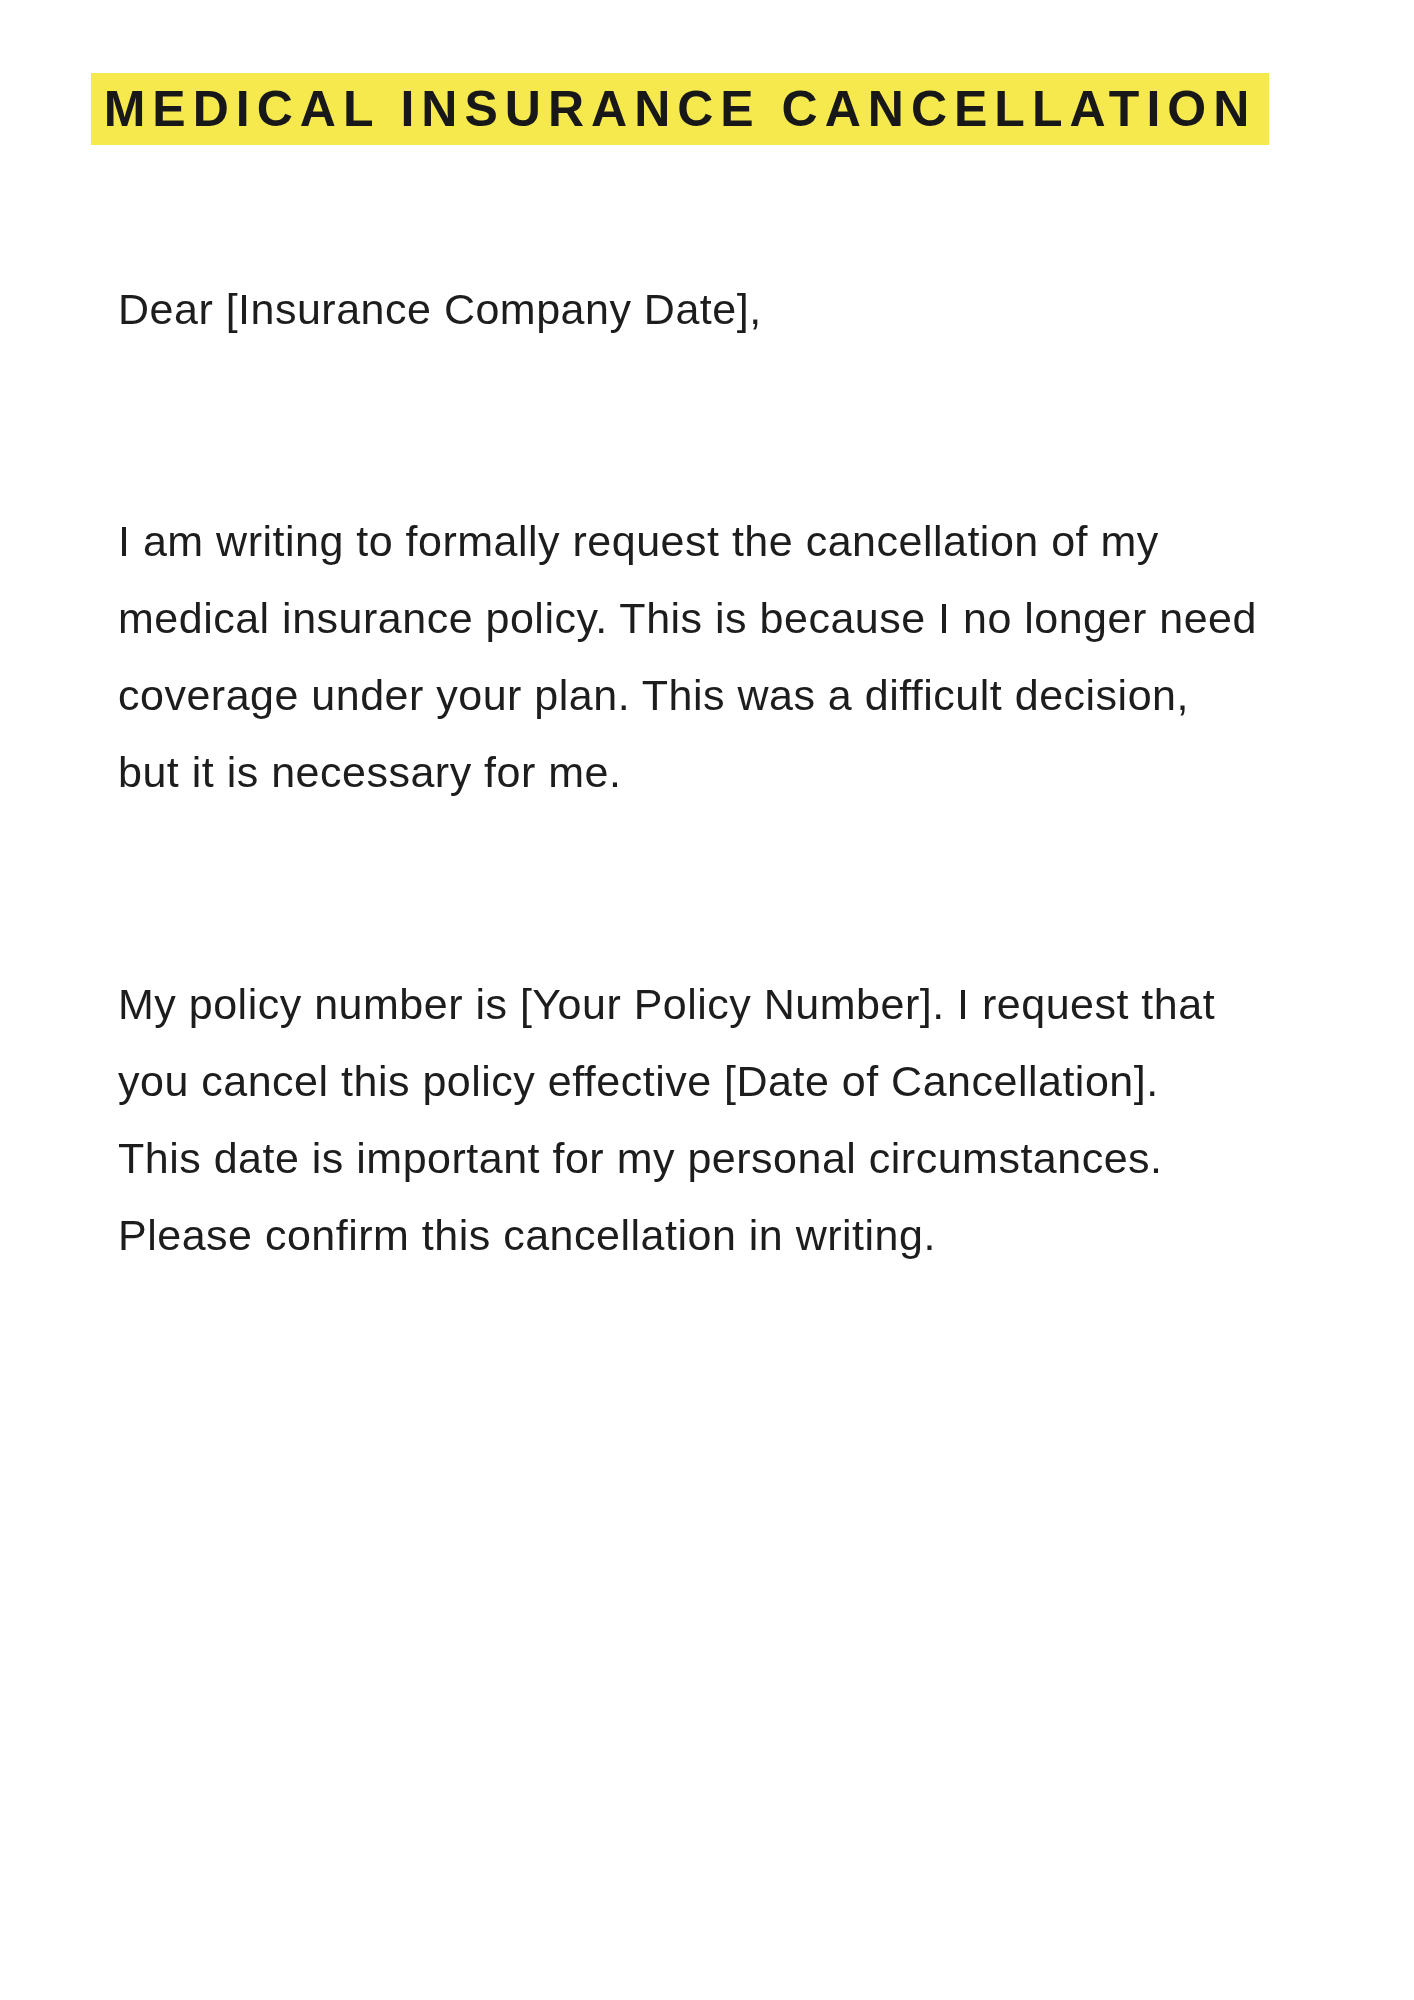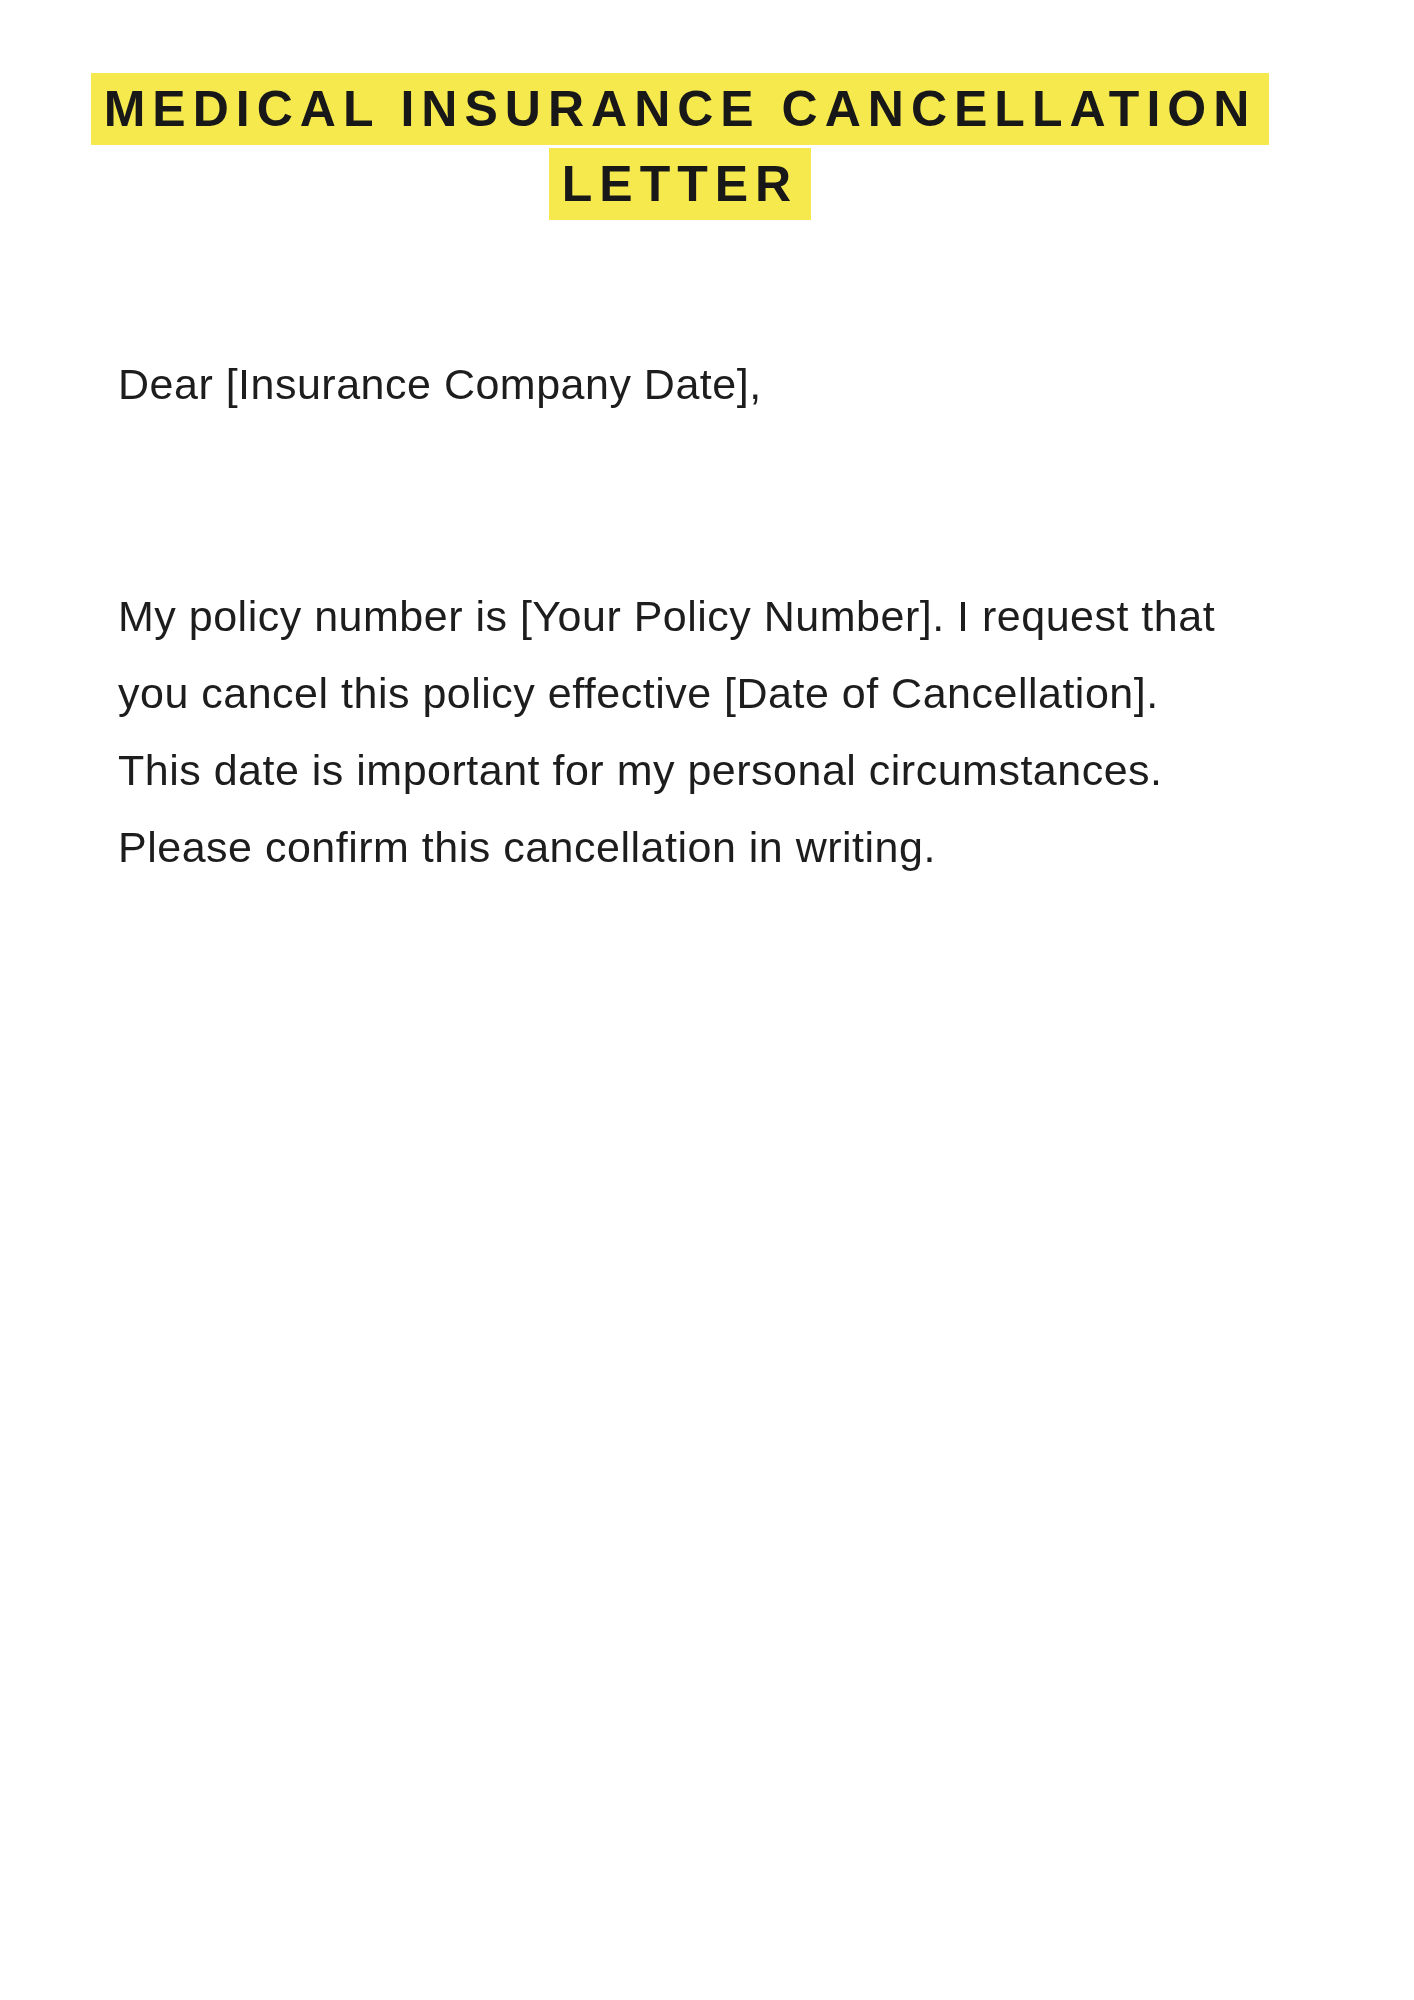--- a/index.html
+++ b/index.html
@@ -50,25 +50,28 @@
     margin-bottom: 0;
   }
 </style>
 </head>
 <body>
 
 <div class="page">
 
   <div class="title-wrap">
     <span class="title-line first" style="background: rgb(246, 233, 78);">MEDICAL INSURANCE CANCELLATION</span><br>
-    <span class="title-line second" style="background: rgb(246, 233, 78);">LETTER</span>
   </div>
 
   <div class="letter-body">
     <div class="para">Dear [Insurance Company Date],</div>
+    <div class="para">I am writing to formally request the cancellation of my
+medical insurance policy. This is because I no longer need
+coverage under your plan. This was a difficult decision,
+but it is necessary for me.</div>
     <div class="para">My policy number is [Your Policy Number]. I request that
 you cancel this policy effective [Date of Cancellation].
 This date is important for my personal circumstances.
 Please confirm this cancellation in writing.</div>
     <div class="para">
       
       
     </div>
   </div>
 

